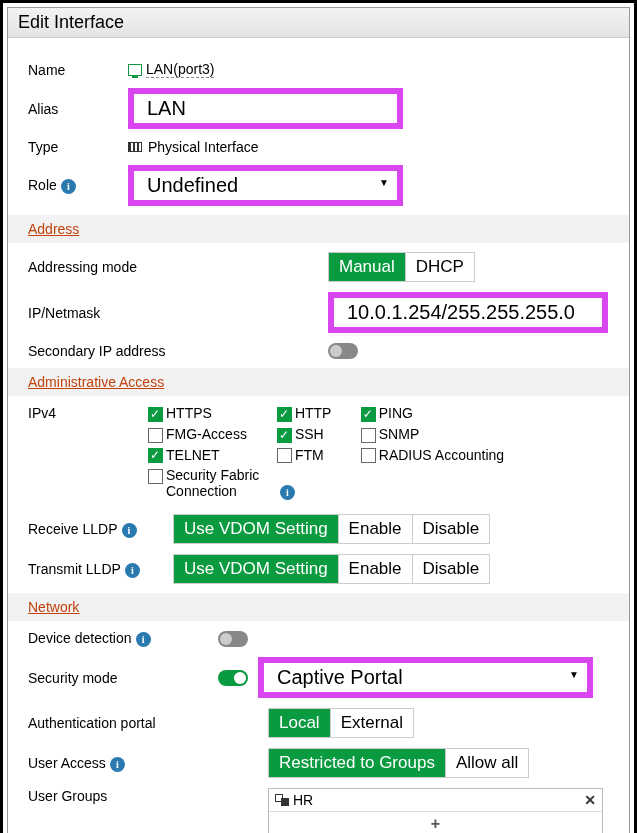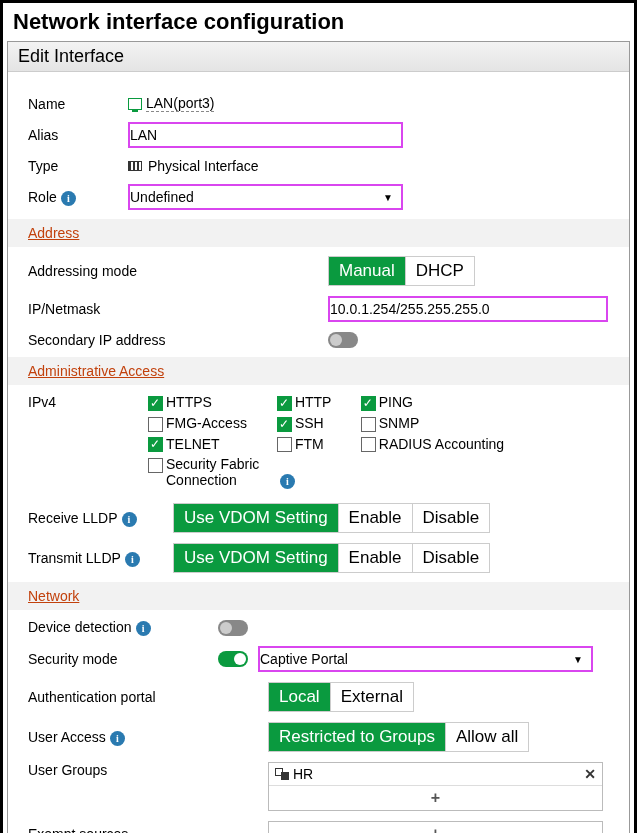--- a/index.html
+++ b/index.html
@@ -32,23 +32,23 @@
   .row {
     display: flex;
     align-items: center;
     padding: 5px 0;
   }
   .lbl { width: 100px; }
   .lbl-wide { width: 300px; }
   .lbl-med { width: 190px; }
   .lbl-250 { width: 240px; }
   .sel, .txt {
-    border: 2px solid #d946ef;
-    padding: 3px 0;
-    font-size: 14px;
+    border: 6px solid #d946ef;
+    padding: 3px 13px;
+    font-size: 20px;
     background: #fff;
   }
   .sel { width: 275px; position: relative; }
   .sel:after {
     content: "▼";
     font-size: 10px;
     position: absolute;
     right: 8px;
     top: 6px;
   }
@@ -159,21 +159,20 @@
   }
   .tagrow .x { margin-left:auto;font-weight:bold;cursor:pointer;color:#333;}
   .addrow { text-align:center;padding:3px;font-size:16px;font-weight:bold;color:#555;cursor:pointer;}
   .lbl-150 { width:145px; }
   .name-dashed { border-bottom:1px dashed #888; }
 </style>
 </head>
 <body>
 
 <div class="outer">
-  <div class="title">Network interface configuration</div>
   <div class="panel">
     <div class="panel-header">Edit Interface</div>
     <div class="body">
 
       <div class="row">
         <div class="lbl">Name</div>
         <span class="icon-port"></span>
         <span class="name-dashed">LAN(port3)</span>
       </div>
 

